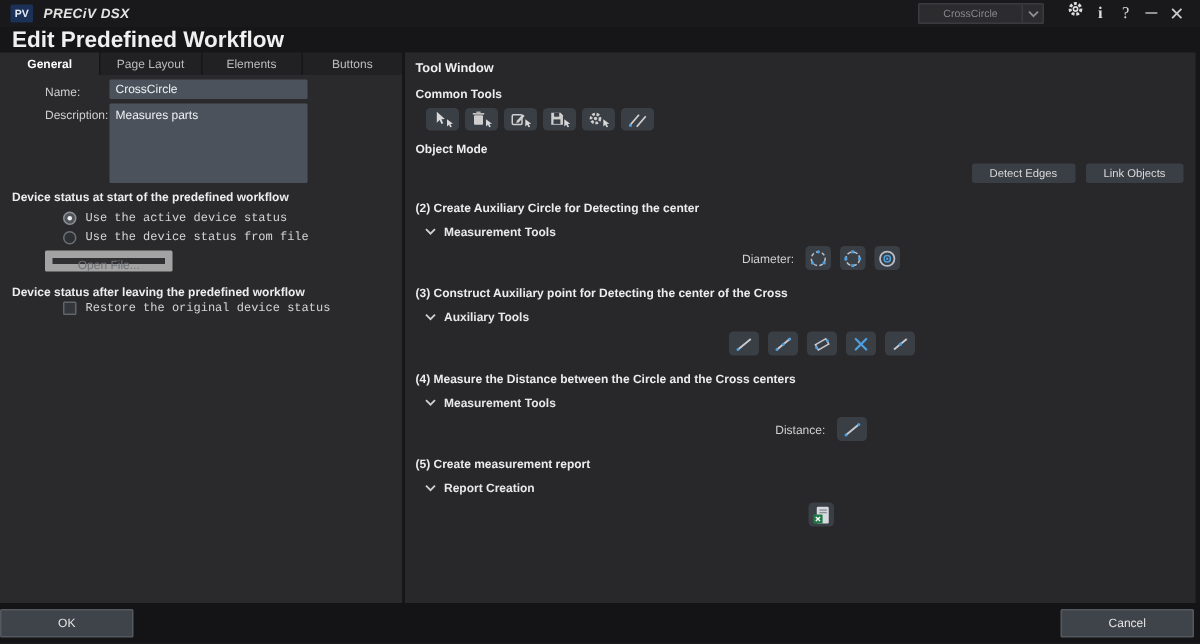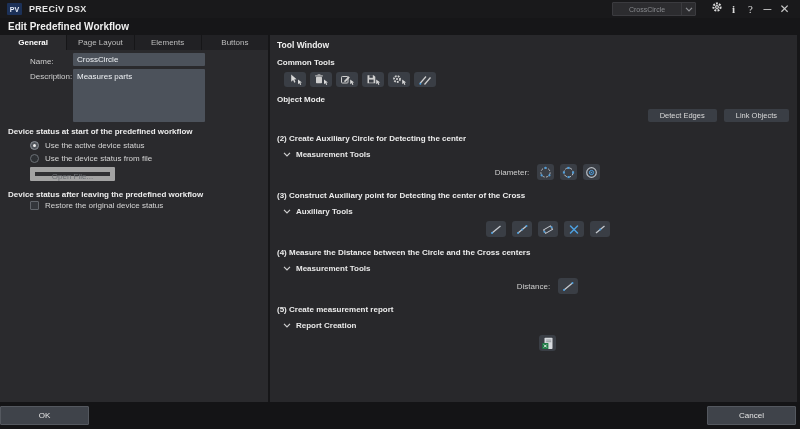--- a/index.html
+++ b/index.html
@@ -5,51 +5,51 @@
   * { margin:0; padding:0; box-sizing:border-box; }
   html,body { width:800px; height:429px; overflow:hidden; }
   body {
     background:#161618; color:#d8d8d8;
     font-family:"Liberation Sans", sans-serif; font-size:8px;
   }
   
   .titlebar { height:18px; display:flex; align-items:center; background:#19191b; padding:0 7px; }
   .logo { width:15px; height:12px; background:#1c3158; color:#e8eef8; font-size:7px; font-weight:bold;
           display:flex; align-items:center; justify-content:center; border-radius:1px; }
-  .win-title { margin-left:7px; font-size:9px; font-weight:bold; color:#e4e4e4; letter-spacing:.3px; }
+  .win-title { margin-left:7px; font-size:9px; font-weight:bold; color:#e4e4e4; letter-spacing:.3px;font-style:italic; }
   .tb-spacer { flex:1; }
   .wf-dropdown { width:84px; height:14px; background:#2c2c2f; border:1px solid #3b3b3f; display:flex;
                  align-items:center; color:#87898d; font-size:7px; margin-right:12px; border-radius:1px; }
   .wf-dropdown .wf-text { flex:1; text-align:center; }
   .wf-dropdown .wf-chev { width:14px; height:100%; border-left:1px solid #3b3b3f; display:flex;
                           align-items:center; justify-content:center; }
   .tb-icon { width:17px; text-align:center; color:#dcdcdc; font-size:11px; line-height:18px; cursor:default; }
   .tb-icon.close { font-size:12px; color:#c9c9c9; }
   
   .edit-header { height:17px; display:flex; align-items:center; padding:0 8px;
-                 font-size:10px; font-weight:bold; color:#f0f0f0; }
+                 font-size:15px; font-weight:bold; color:#f0f0f0; }
   
   .main { position:relative; height:367px; }
   .left-col { position:absolute; left:0; top:0; width:268px; height:100%; }
   .tabs { display:flex; height:15px; gap:1px; }
   .tab { flex:1; background:#212124; color:#bdbdbd; font-size:8px; display:flex;
          align-items:center; justify-content:center; cursor:default; }
   .tab.active { background:#2a2a2d; color:#ffffff; font-weight:bold; }
   .left-body { position:relative; background:#2a2a2d; height:352px; }
   .fld-label { position:absolute; color:#cfcfcf; }
   .name-label { left:30px; top:7px; }
   .name-input { position:absolute; left:73px; top:3px; width:132px; height:13px; background:#4c525b;
                 border:none; color:#eef1f4; font-size:8px; padding:0 4px; border-radius:1px;
                 font-family:"Liberation Sans", sans-serif; }
   .desc-label { left:30px; top:22px; }
   .desc-input { position:absolute; left:73px; top:19px; width:132px; height:53px; background:#4c525b;
                 border:none; color:#eef1f4; font-size:8px; padding:3px 4px; border-radius:1px; resize:none;
                 font-family:"Liberation Sans", sans-serif; }
   .sec-hdr { position:absolute; left:8px; font-weight:bold; font-size:8px; color:#ececec; }
-  .opt-row { position:absolute; left:30px; display:flex; align-items:center; }
+  .opt-row { position:absolute; left:42px; display:flex; align-items:center;font-family:Liberation Mono, monospace; }
   .radio { width:9px; height:9px; border-radius:50%; background:#2d3034; border:1px solid #6b7076; position:relative; }
   .radio.sel { background:#51555b; border-color:#8b9097; }
   .radio.sel::after { content:""; position:absolute; inset:2px; border-radius:50%; background:#f0f0f0; }
   .checkbox { width:9px; height:9px; background:#33363b; border:1px solid #61656b; border-radius:1px; }
   .opt-label { margin-left:6px; color:#d5d5d5; }
   .openfile-btn { position:absolute; left:30px; top:117px; width:85px; height:14px; background:#303033;
                   border:5px solid #a3a3a3; color:#6e7176; font-size:8px; border-radius:1px;
                   font-family:"Liberation Sans", sans-serif; }
   
   .right-panel { position:absolute; left:270px; top:0; right:3px; height:100%;

